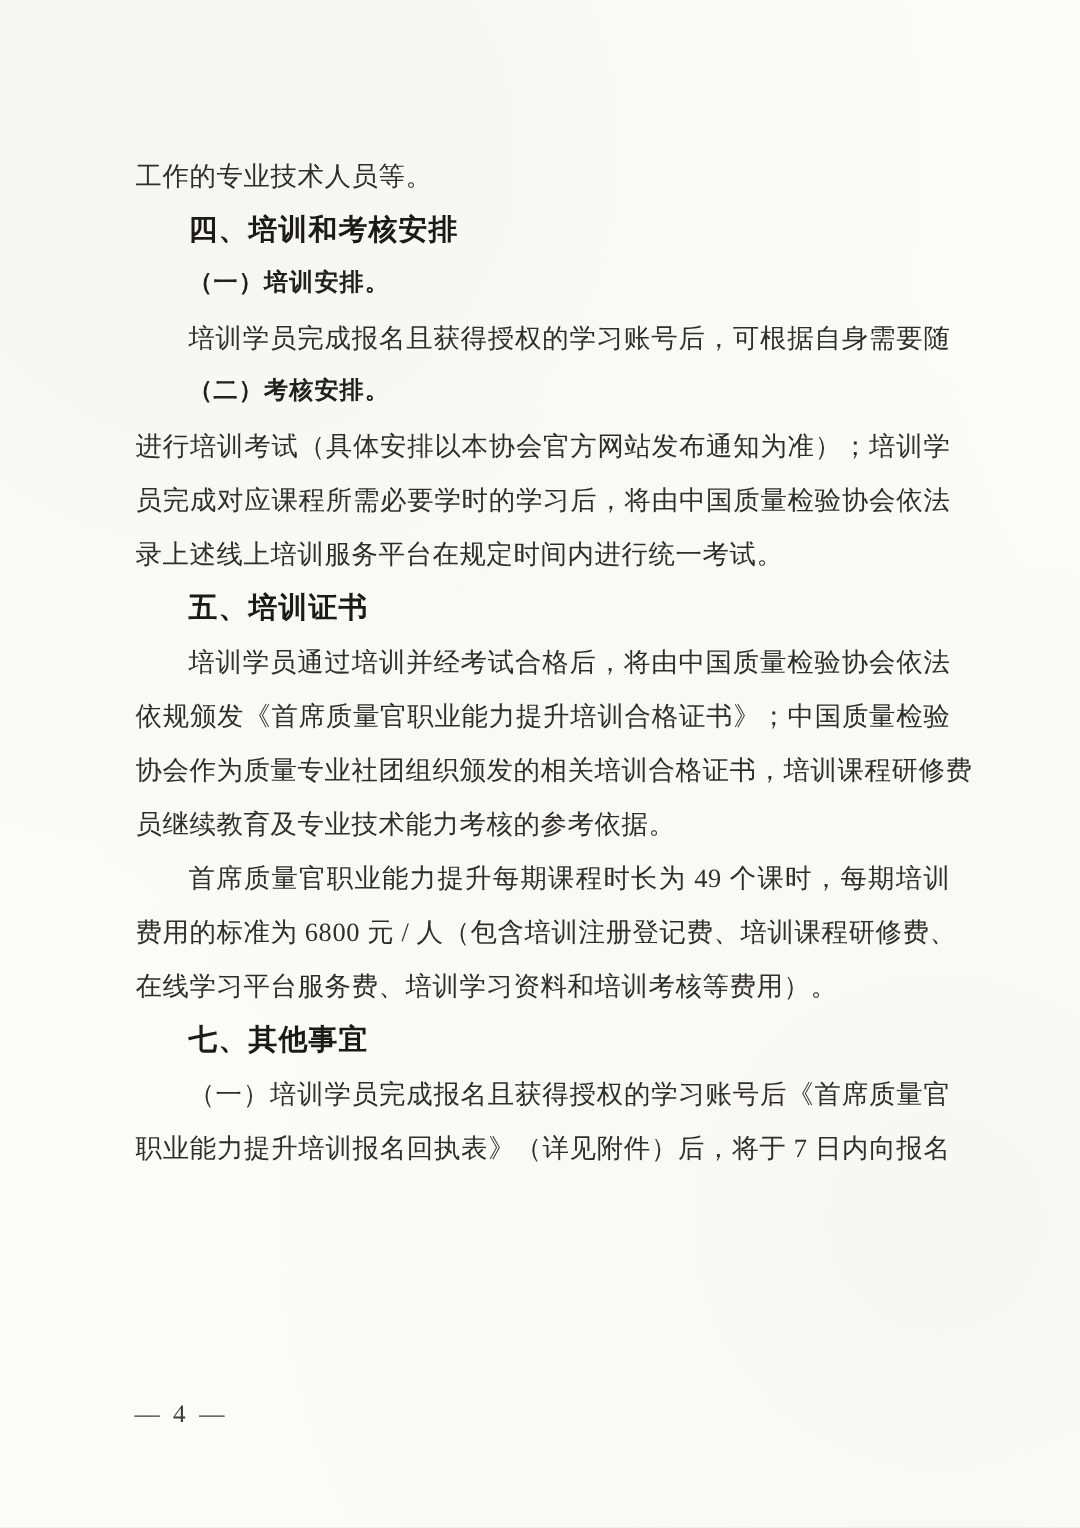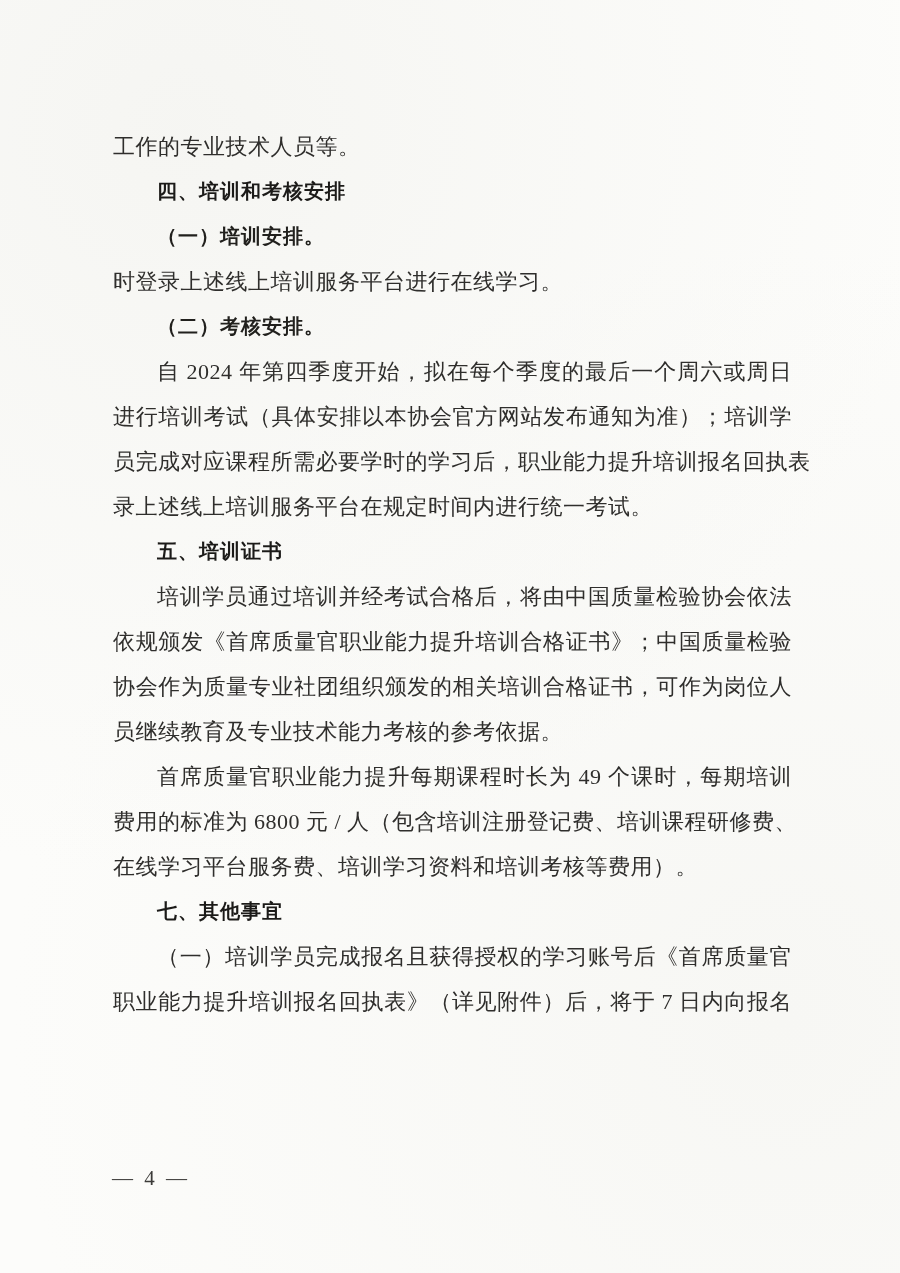--- a/index.html
+++ b/index.html
@@ -35,21 +35,21 @@
     letter-spacing: 0.5px;
   }
   .indent { padding-left: 44px; }
   .full {
     text-align: justify;
     text-align-last: justify;
   }
   .h1 {
     font-family: "Liberation Sans", "DejaVu Sans", sans-serif;
     font-weight: bold;
-    font-size: 20px;
+    font-size: 24px;
     color: #1b1a18;
     letter-spacing: 1px;
   }
   .h2 {
     font-weight: bold;
     font-size: 20px;
     color: #21201d;
     letter-spacing: 1px;
   }
   .footer {
@@ -62,30 +62,29 @@
   }
 </style>
 </head>
 <body>
 
 <div class="page">
   <div class="content">
     <div class="line">工作的专业技术人员等。</div>
     <div class="line h1 indent">四、培训和考核安排</div>
     <div class="line h2 indent">（一）培训安排。</div>
-    <div class="line">时登录上述线上培训服务平台进行在线学习。</div>
+    <div class="line indent full">培训学员完成报名且获得授权的学习账号后，可根据自身需要随</div>
     <div class="line h2 indent">（二）考核安排。</div>
-    <div class="line indent full">自 2024 年第四季度开始，拟在每个季度的最后一个周六或周日</div>
     <div class="line full">进行培训考试（具体安排以本协会官方网站发布通知为准）；培训学</div>
-    <div class="line full">员完成对应课程所需必要学时的学习后，职业能力提升培训报名回执表</div>
+    <div class="line full">员完成对应课程所需必要学时的学习后，将由中国质量检验协会依法</div>
     <div class="line">录上述线上培训服务平台在规定时间内进行统一考试。</div>
     <div class="line h1 indent">五、培训证书</div>
     <div class="line indent full">培训学员通过培训并经考试合格后，将由中国质量检验协会依法</div>
     <div class="line full">依规颁发《首席质量官职业能力提升培训合格证书》；中国质量检验</div>
-    <div class="line full">协会作为质量专业社团组织颁发的相关培训合格证书，可作为岗位人</div>
+    <div class="line full">协会作为质量专业社团组织颁发的相关培训合格证书，培训课程研修费</div>
     <div class="line">员继续教育及专业技术能力考核的参考依据。</div>
     <div class="line indent full">首席质量官职业能力提升每期课程时长为 49 个课时，每期培训</div>
     <div class="line full">费用的标准为 6800 元 / 人（包含培训注册登记费、培训课程研修费、</div>
     <div class="line">在线学习平台服务费、培训学习资料和培训考核等费用）。</div>
     <div class="line h1 indent">七、其他事宜</div>
     <div class="line indent full">（一）培训学员完成报名且获得授权的学习账号后《首席质量官</div>
     <div class="line full">职业能力提升培训报名回执表》（详见附件）后，将于 7 日内向报名</div>
   </div>
   <div class="footer">— 4 —</div>
 </div>

